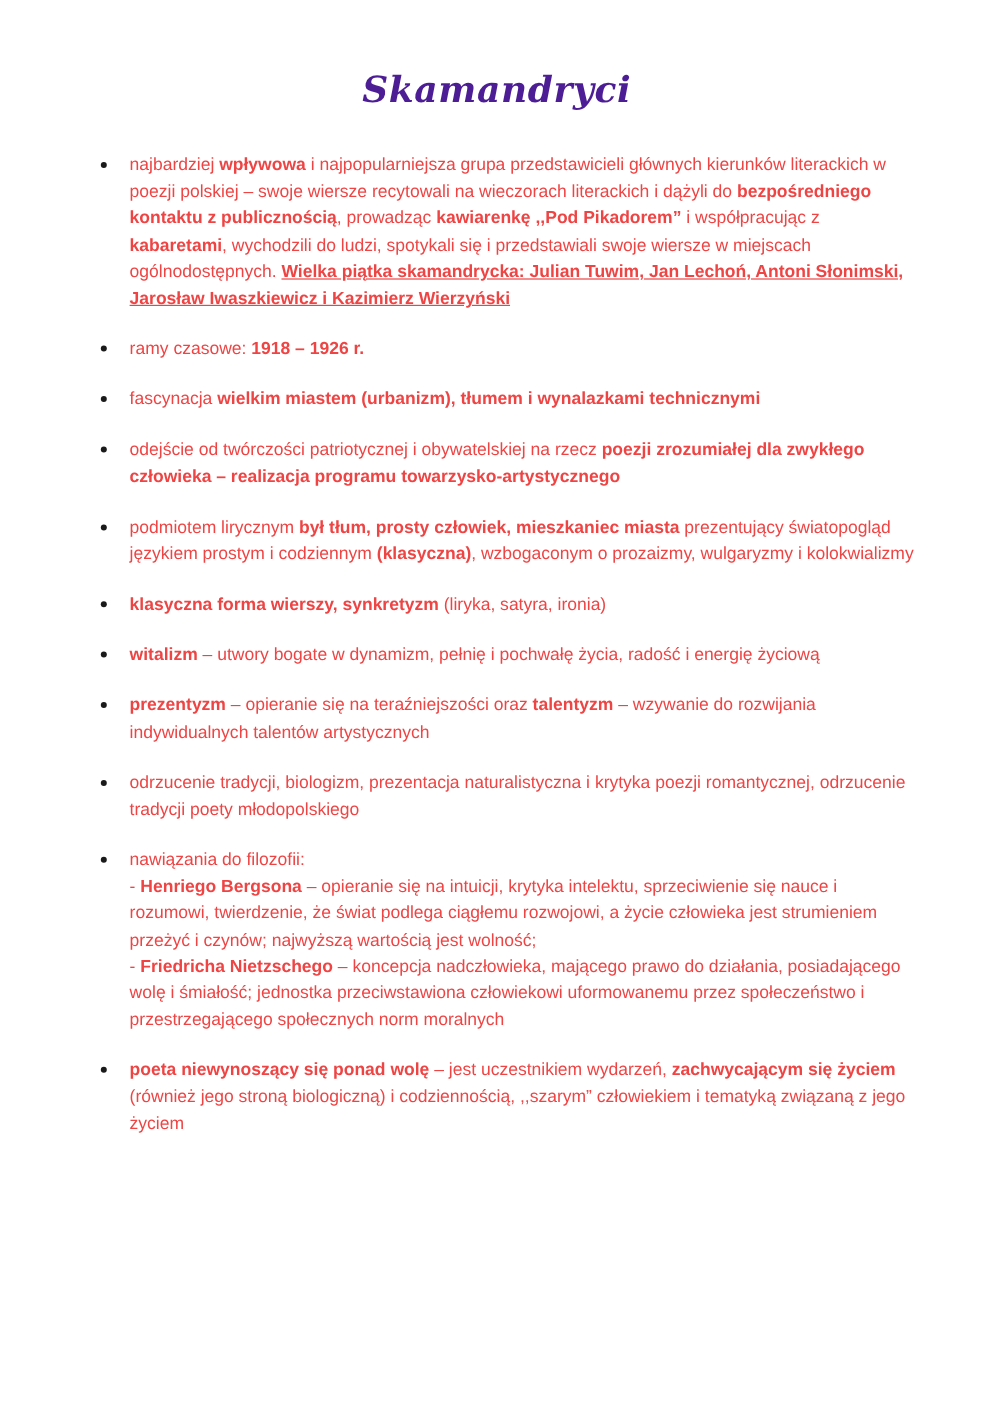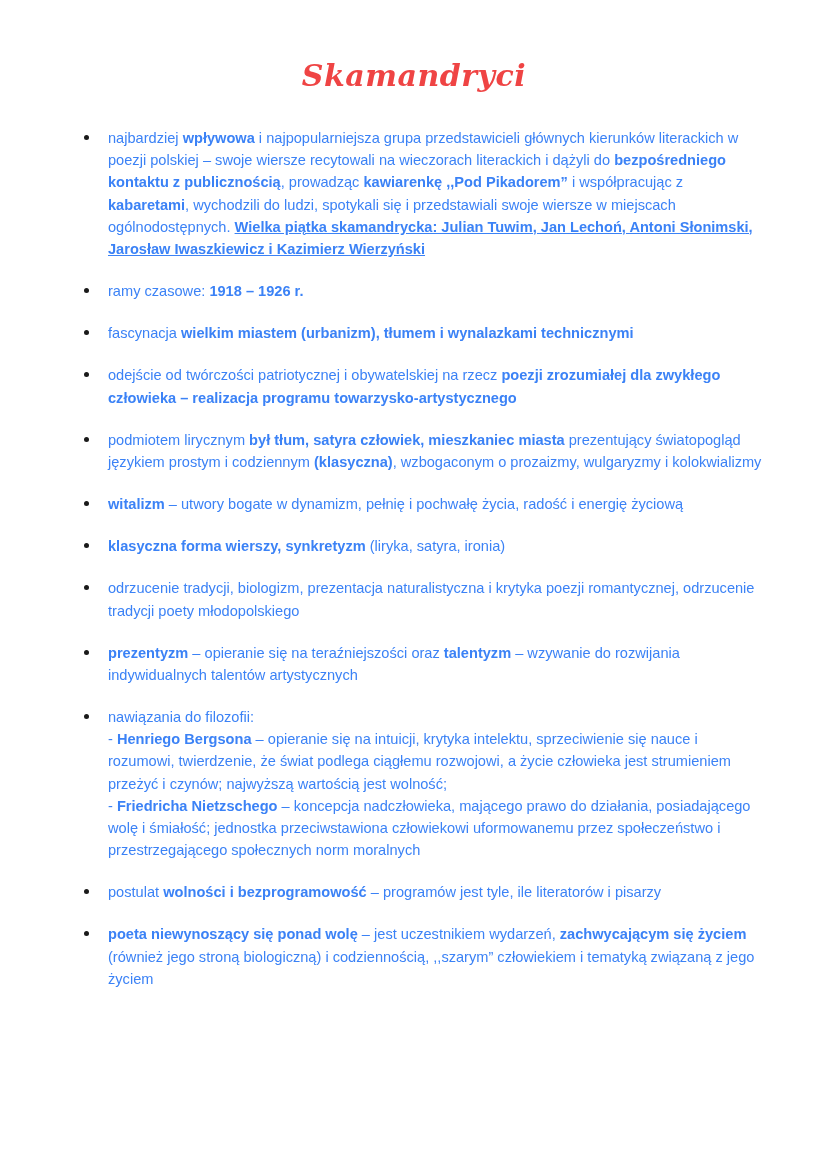--- a/index.html
+++ b/index.html
@@ -35,21 +35,21 @@
     list-style: none;
     margin: 0;
     padding: 0 10px 0 26px;
   }
   ul.notes > li {
     position: relative;
     padding-left: 26px;
     margin-bottom: 20px;
     font-size: 14.6px;
     line-height: 1.52;
-    color: #3b82f6;
+    color: #ef4444;
     text-align: left;
   }
   ul.notes > li::before {
     content: "";
     position: absolute;
     left: 2px;
     top: 8px;
     width: 5px;
     height: 5px;
     border-radius: 50%;
@@ -60,30 +60,29 @@
     text-decoration: underline;
     font-weight: bold;
   }
   .line { display: block; }
 </style>
 </head>
 <body>
 
 <div class="page">
 
-  <h1 class="doc-title" style="color: #ef4444;">Skamandryci</h1>
+  <h1 class="doc-title" style="color: #4c1d95;">Skamandryci</h1>
 
   <ul class="notes">
     <li>najbardziej <b>wpływowa</b> i najpopularniejsza grupa przedstawicieli głównych kierunków literackich w poezji polskiej – swoje wiersze recytowali na wieczorach literackich i dążyli do <b>bezpośredniego kontaktu z publicznością</b>, prowadząc <b>kawiarenkę ,,Pod Pikadorem”</b> i współpracując z <b>kabaretami</b>, wychodzili do ludzi, spotykali się i przedstawiali swoje wiersze w miejscach ogólnodostępnych. <u class="big">Wielka piątka skamandrycka: Julian Tuwim, Jan Lechoń, Antoni Słonimski, Jarosław Iwaszkiewicz i Kazimierz Wierzyński</u></li>
     <li>ramy czasowe: <b>1918 – 1926 r.</b></li>
     <li>fascynacja <b>wielkim miastem (urbanizm), tłumem i wynalazkami technicznymi</b></li>
     <li>odejście od twórczości patriotycznej i obywatelskiej na rzecz <b>poezji zrozumiałej dla zwykłego człowieka – realizacja programu towarzysko-artystycznego</b></li>
-    <li>podmiotem lirycznym <b>był tłum, satyra człowiek, mieszkaniec miasta</b> prezentujący światopogląd językiem prostym i codziennym <b>(klasyczna)</b>, wzbogaconym o prozaizmy, wulgaryzmy i kolokwializmy</li>
+    <li>podmiotem lirycznym <b>był tłum, prosty człowiek, mieszkaniec miasta</b> prezentujący światopogląd językiem prostym i codziennym <b>(klasyczna)</b>, wzbogaconym o prozaizmy, wulgaryzmy i kolokwializmy</li>
+    <li><b>klasyczna forma wierszy, synkretyzm</b> (liryka, satyra, ironia)</li>
     <li><b>witalizm</b> – utwory bogate w dynamizm, pełnię i pochwałę życia, radość i energię życiową</li>
-    <li><b>klasyczna forma wierszy, synkretyzm</b> (liryka, satyra, ironia)</li>
+    <li><b>prezentyzm</b> – opieranie się na teraźniejszości oraz <b>talentyzm</b> – wzywanie do rozwijania indywidualnych talentów artystycznych</li>
     <li>odrzucenie tradycji, biologizm, prezentacja naturalistyczna i krytyka poezji romantycznej, odrzucenie tradycji poety młodopolskiego</li>
-    <li><b>prezentyzm</b> – opieranie się na teraźniejszości oraz <b>talentyzm</b> – wzywanie do rozwijania indywidualnych talentów artystycznych</li>
     <li>nawiązania do filozofii:<span class="line">- <b>Henriego Bergsona</b> – opieranie się na intuicji, krytyka intelektu, sprzeciwienie się nauce i rozumowi, twierdzenie, że świat podlega ciągłemu rozwojowi, a życie człowieka jest strumieniem przeżyć i czynów; najwyższą wartością jest wolność;</span><span class="line">- <b>Friedricha Nietzschego</b> – koncepcja nadczłowieka, mającego prawo do działania, posiadającego wolę i śmiałość; jednostka przeciwstawiona człowiekowi uformowanemu przez społeczeństwo i przestrzegającego społecznych norm moralnych</span></li>
-    <li>postulat <b>wolności i bezprogramowość</b> – programów jest tyle, ile literatorów i pisarzy</li>
     <li><b>poeta niewynoszący się ponad wolę</b> – jest uczestnikiem wydarzeń, <b>zachwycającym się życiem</b> (również jego stroną biologiczną) i codziennością, ,,szarym” człowiekiem i tematyką związaną z jego życiem</li>
   </ul>
 
 </div>
 
 </body></html>

